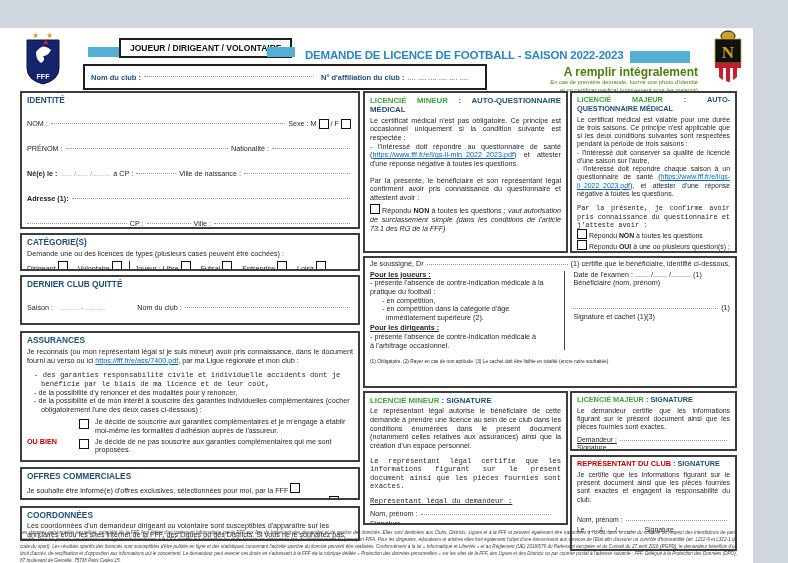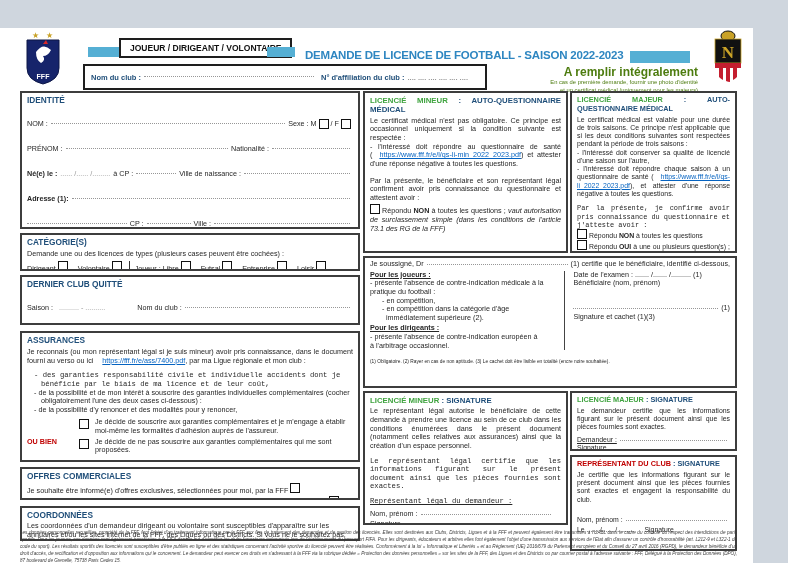--- a/index.html
+++ b/index.html
@@ -25,21 +25,21 @@
   .sec-title{font-weight:bold;font-size:8.3px;color:#1F4E79;margin:1px 0 2px 0;}
   .green{color:#3FA33F;}
   .navy{color:#1F4E79;}
   .redt{color:#C00000;}
   .row{display:flex;align-items:baseline;white-space:nowrap;}
   .dl{flex:1;border-bottom:1px dotted #979797;transform:translateY(-1px);min-width:8px;margin:0 3px;}
   .cb{display:inline-block;width:8px;height:8px;border:1.1px solid #111;background:#fff;flex:none;vertical-align:-1px;margin:0 2px;}
   .b{font-weight:bold;}
   .i{font-style:italic;}
   .u{text-decoration:underline;}
-  .lnk{color:#0563C1;text-decoration:underline;padding-left:7px;}
+  .lnk{color:#0563C1;text-decoration:underline;}
   .just{text-align:justify;}
   .tiny{font-size:5.4px;line-height:1.25;}
   .vline{display:inline-block;width:1px;height:10px;background:#333;margin:0 5px;vertical-align:-2px;}
   
   .id-row{display:flex;align-items:center;white-space:nowrap;height:13px;margin-top:12px;}
   
   .opt{display:flex;align-items:flex-start;margin-top:2px;}
   .opt .gut{width:52px;flex:none;font-weight:bold;color:#C00000;}
   .opt .cb{margin:1px 6px 0 0;}
   
@@ -183,22 +183,22 @@
         <div class="id-row">
           <span>Fédération étrangère le cas échéant :</span>
             <span class="dl"></span>
         </div>
       </div>
 
       <div class="box" style="height:131px;margin-bottom:5px;">
         <div class="sec-title">ASSURANCES</div>
         <div class="just"><span>Je reconnais (ou mon représentant légal si je suis mineur) avoir pris connaissance, dans le document fourni au verso ou ici </span><span class="lnk">https://fff.fr/e/ass/7400.pdf</span><span>, par ma Ligue régionale et mon club :</span></div>
         <div class="mt6" style="padding-left:14px;text-indent:-7px;">-&nbsp;<span>des garanties responsabilité civile et individuelle accidents dont je bénéficie par le biais de ma licence et de leur coût,</span></div>
+        <div style="padding-left:14px;text-indent:-7px;">-&nbsp;<span>de la possibilité d'y renoncer et des modalités pour y renoncer,</span></div>
         <div style="padding-left:14px;text-indent:-7px;">-&nbsp;<span>de la possibilité et de mon intérêt à souscrire des garanties individuelles complémentaires (cocher obligatoirement l'une des deux cases ci-dessous) :</span></div>
-        <div style="padding-left:14px;text-indent:-7px;">-&nbsp;<span>de la possibilité d'y renoncer et des modalités pour y renoncer,</span></div>
         <div class="opt mt4">
           <span class="gut"></span>
           <span class="cb"></span>
           <span>Je décide de souscrire aux garanties complémentaires et je m'engage à établir moi-même les formalités  d'adhésion auprès de l'assureur.</span>
         </div>
         <div class="opt">
           <span class="gut">OU BIEN</span>
           <span class="cb"></span>
           <span>Je décide de ne pas souscrire aux garanties complémentaires qui me sont proposées.</span>
         </div>
@@ -256,21 +256,21 @@
         </div>
         <div class="cert-cols">
           <div class="cert-left">
             <div class="b u">Pour les joueurs :</div>
             <div>- présente l'absence de contre-indication médicale à la</div>
             <div>pratique du football :</div>
             <div style="padding-left:12px;">- en compétition,</div>
             <div style="padding-left:12px;">- en compétition dans la catégorie d'âge</div>
             <div style="padding-left:16px;">immédiatement supérieure (2).</div>
             <div class="b u mt2">Pour les dirigeants :</div>
-            <div>- présente l'absence de contre-indication européen à</div>
+            <div>- présente l'absence de contre-indication médicale à</div>
             <div>à l'arbitrage occasionnel.</div>
           </div>
           <div class="cert-right">
             <div>Date de l'examen : ....... /....... /.......... (1)</div>
             <div>Bénéficiaire (nom, prénom)</div>
             <div class="row" style="margin-top:16px;">
                 <span class="dl" style="margin-left:0;"></span>
                 <span>(1)</span>
               </div>
             <div>Signature et cachet (1)(3)</div>

